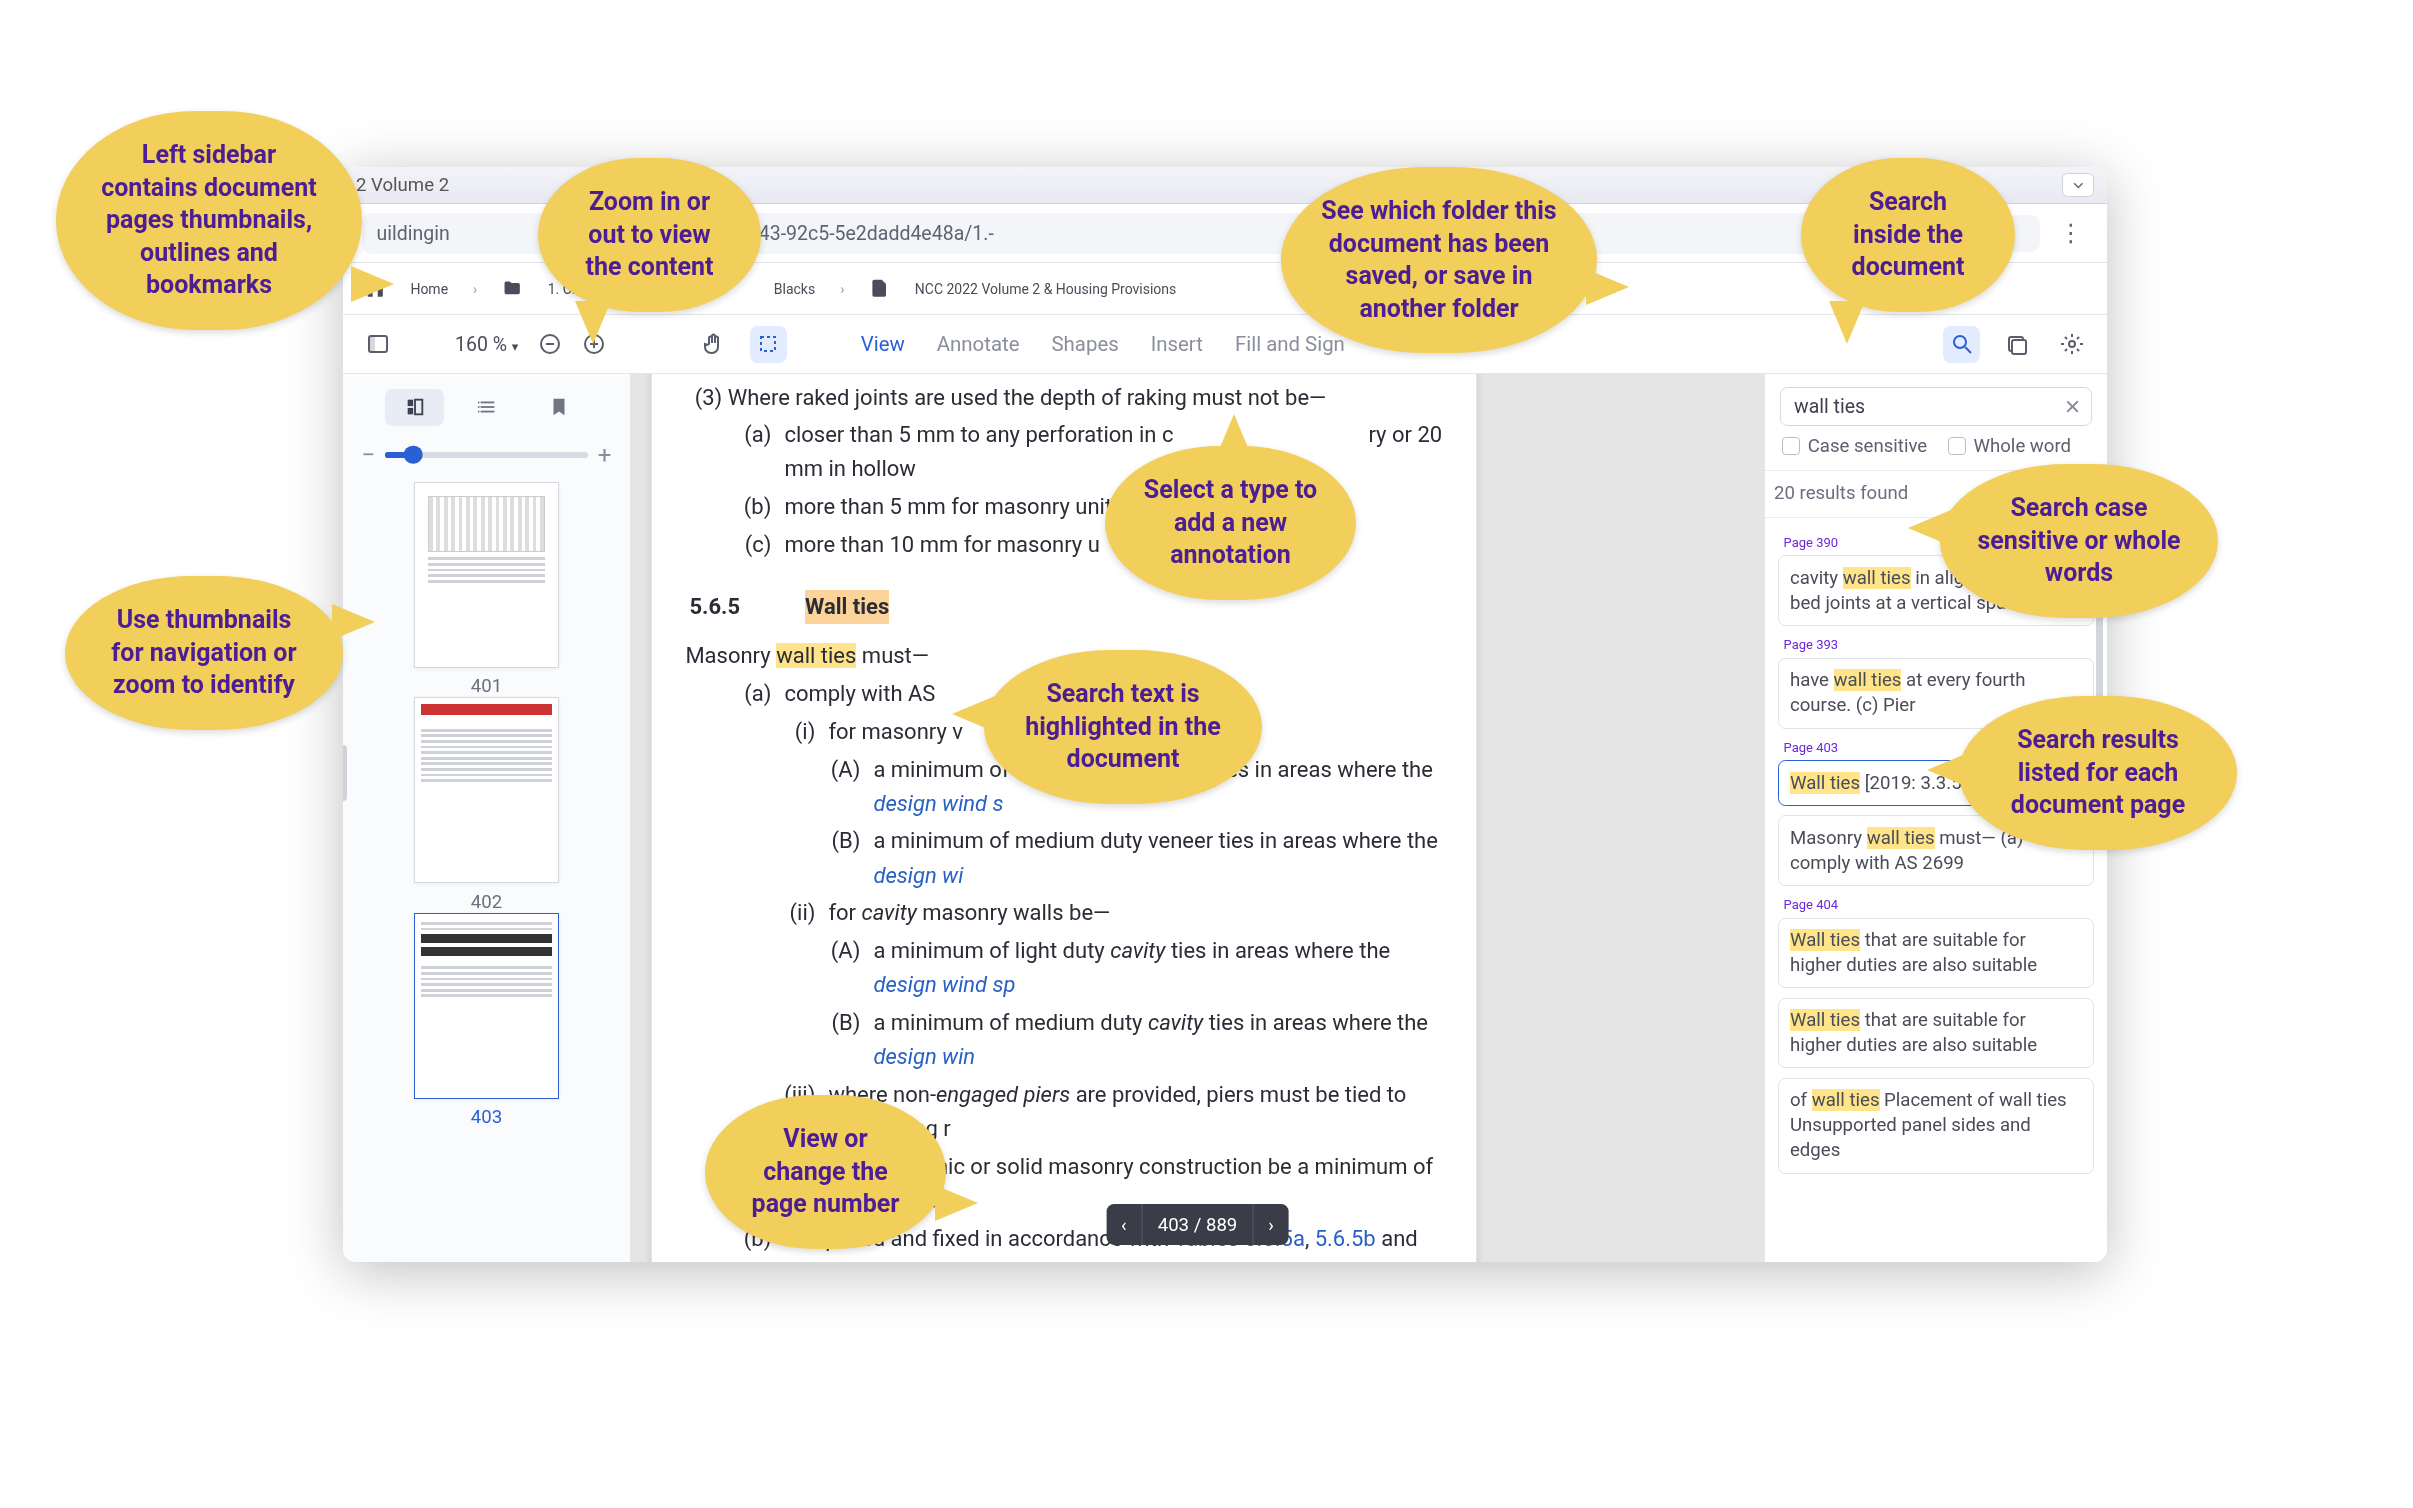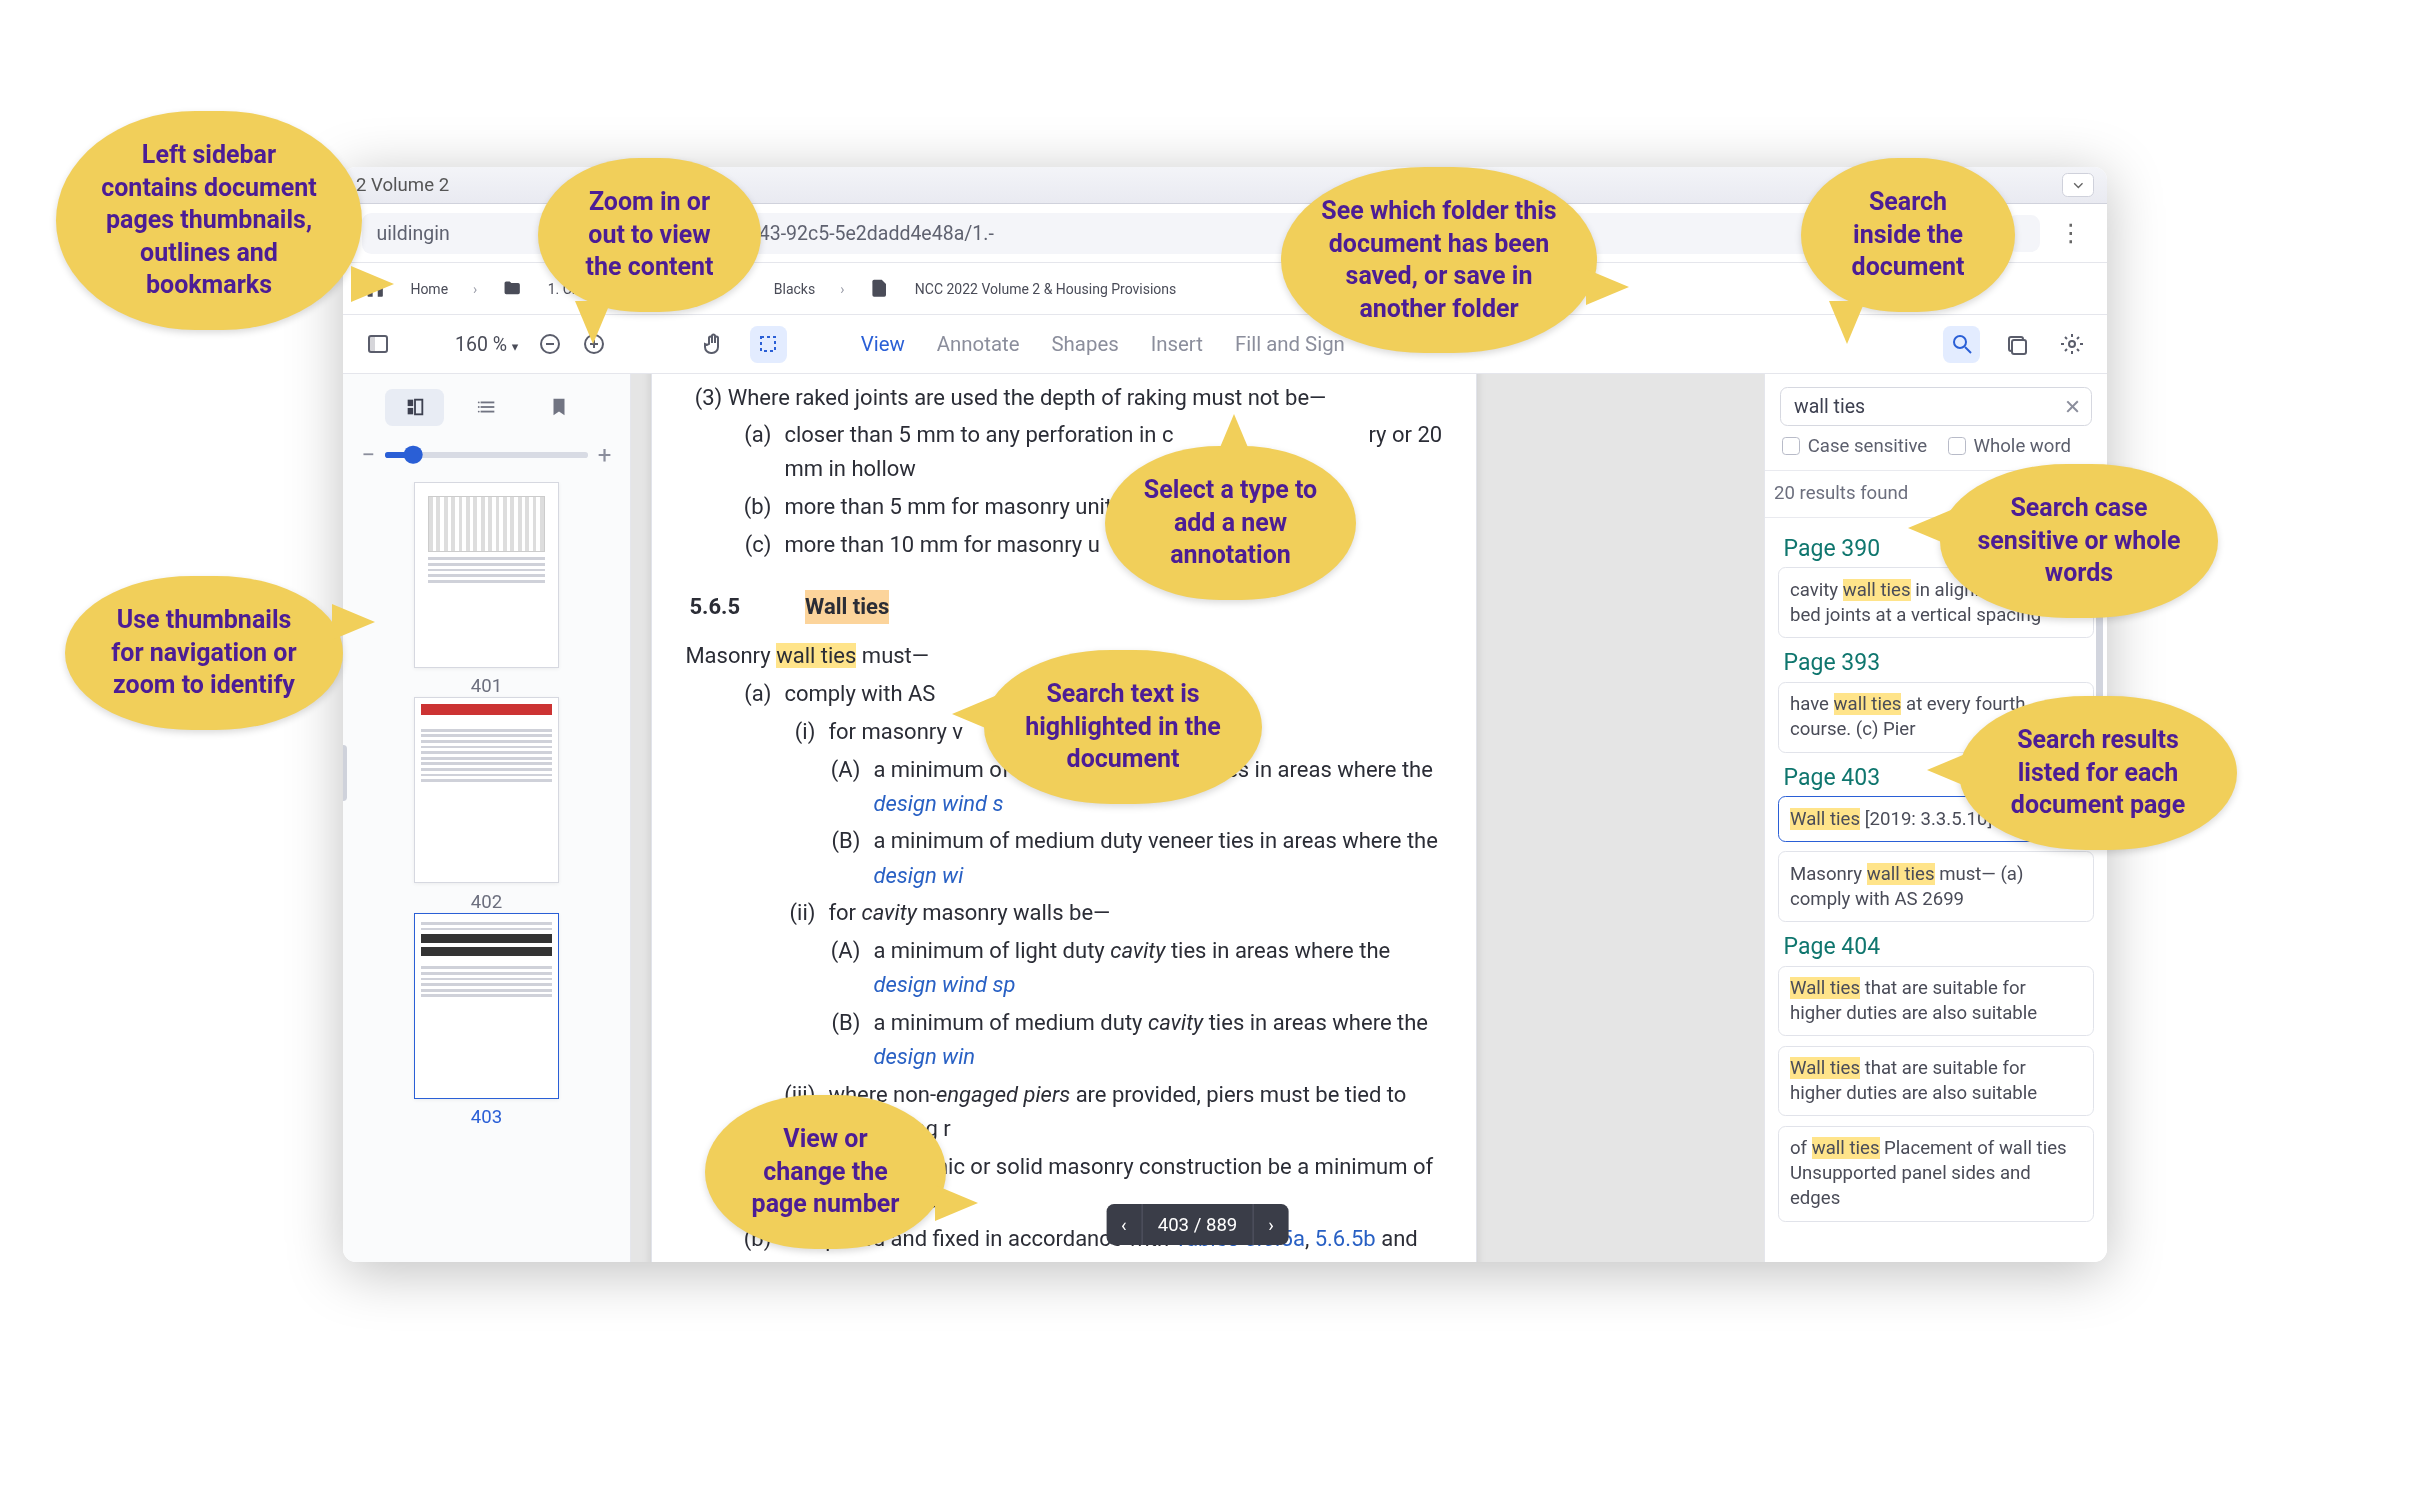--- a/index.html
+++ b/index.html
@@ -55,21 +55,21 @@
   .pager .arr { border-left: 0.9px solid #565968; border-right: 0.9px solid #565968; }
   .searchpane { width: 343px; background: #fff; border-left: 0.9px solid #e5e6ec; display: flex; flex-direction: column; }
   .sp-input { margin: 13px 15px 9.3px; position: relative; }
   .sp-input input { width: 100%; height: 39px; border: 0.9px solid #d6d8e0; border-radius: 7.4px; padding: 0 37px 0 13px; font-size: 19.5px; color: #3d4050; }
   .sp-input .x { position: absolute; right: 11px; top: 50%; transform: translateY(-50%); color: #8b8e9c; font-size: 20.4px; }
   .sp-opts { display: flex; gap: 20.4px; padding: 0 16.7px 13px; font-size: 18.6px; color: #5c5f6d; align-items: center; }
   .cb { width: 18.6px; height: 18.6px; border: 1.9px solid #b8bbc8; border-radius: 3.7px; display: inline-block; margin-right: 7.4px; vertical-align: -2.8px; }
   .sp-count { display: flex; align-items: flex-start; justify-content: space-between; padding: 11px 9px; border-top: 0.9px solid #e9eaef; border-bottom: 0.9px solid #e9eaef; font-size: 18.6px; color: #6c6f7e; }
   .sp-count .nav { color: #8b8e9c; font-size: 20.4px; display: flex; gap: 16.7px; }
   .sp-list { flex: 1; overflow: hidden; padding: 5.6px 13px 13px; position: relative; }
-  .grp-label { font-size: 23px; color: #0f766e; margin: 11px 5.6px 5.6px; }
+  .grp-label { font-size: 13px; color: #6d28d9; margin: 11px 5.6px 5.6px; }
   .result { border: 0.9px solid #e1e3ea; border-radius: 7.4px; padding: 9.3px 11px; font-size: 18.6px; color: #4a4c58; line-height: 1.35; margin-bottom: 9.3px; }
   .result.active { border-color: #2a5fd6; }
   .sp-scroll { position: absolute; right: 3.7px; top: 9.3px; width: 7.4px; height: 278px; background: #d2d5de; border-radius: 3.7px; }
 
   
   .bubble { position: absolute; background: #f1cf5a; color: #4c1d95; font-weight: 700; text-align: center; padding: 28px 37px; border-radius: 50% / 55%; font-size: 25px; line-height: 1.3; box-shadow: 0 2.8px 7.4px rgba(0,0,0,.15); }
   .tail { position: absolute; width: 0; height: 0; }
   .tail.r  { border-top: 18.6px solid transparent; border-bottom: 18.6px solid transparent; border-left: 43px solid #f1cf5a; }
   .tail.l  { border-top: 18.6px solid transparent; border-bottom: 18.6px solid transparent; border-right: 43px solid #f1cf5a; }
   .tail.d  { border-left: 18.6px solid transparent; border-right: 18.6px solid transparent; border-top: 43px solid #f1cf5a; }

